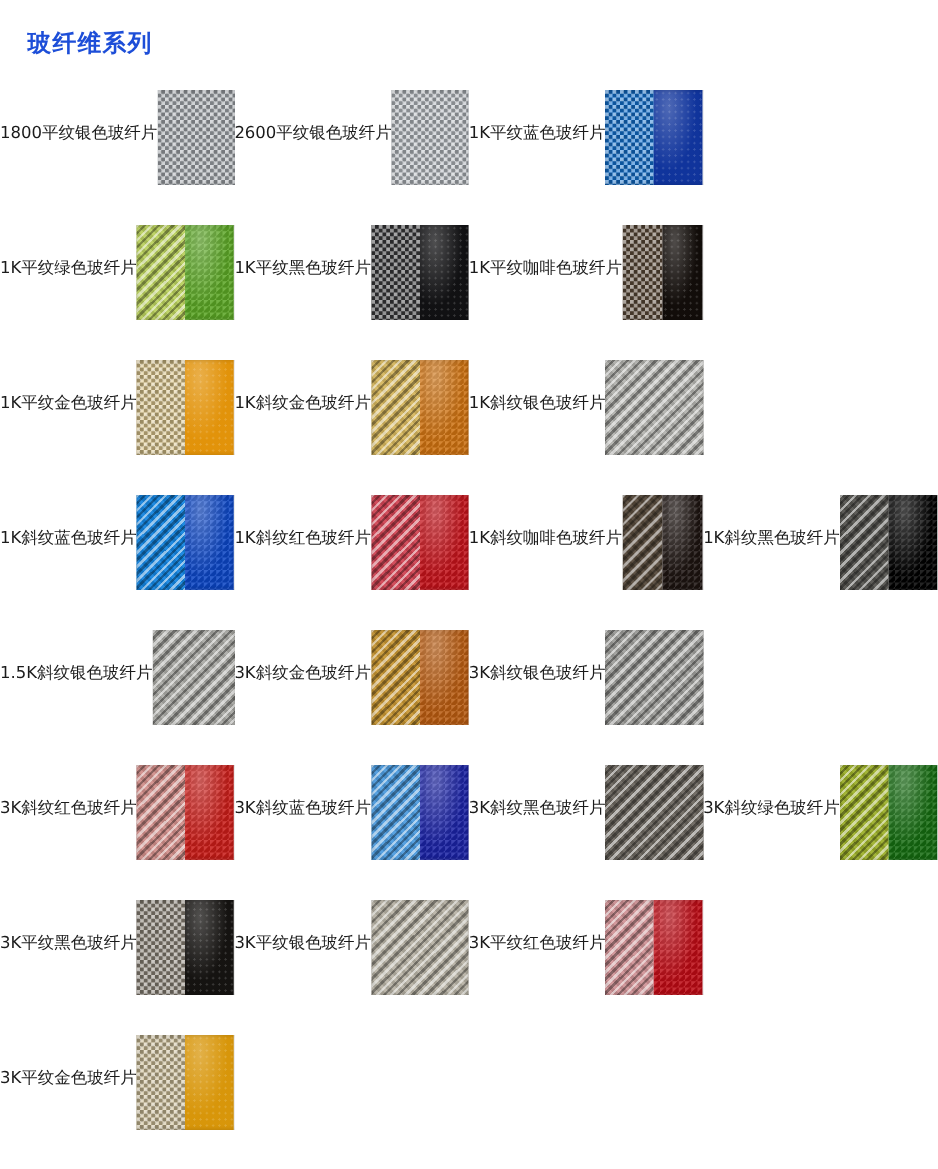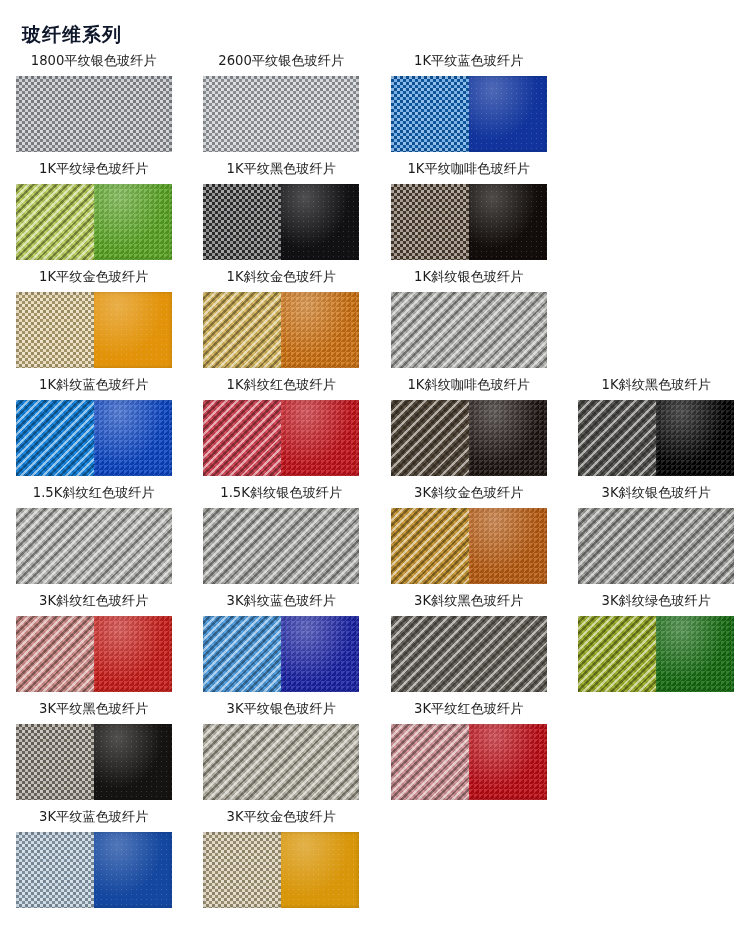--- a/index.html
+++ b/index.html
@@ -9,35 +9,35 @@
     background:#ffffff;
     font-family:"DejaVu Sans","Liberation Sans",sans-serif;
     overflow:hidden;
     color:#1a1a1a;
   }
   #page{position:relative;width:750px;height:935px;}
 
   #catalog-title{
     position:absolute;left:22px;top:22px;
     font-size:19px;font-weight:bold;letter-spacing:1px;
-    color:#0f172a;
+    color:#1d4ed8;
   }
 
   #grid{
     position:absolute;left:0;top:52px;width:750px;
   }
   .row{
     display:flex;
     width:750px;
     height:108px;
   }
   .cell{
     width:187.5px;
     display:flex;
-    flex-direction:column;
+    flex-direction:row;
     align-items:center;
   }
   .cell.empty{visibility:hidden;}
 
   .swatch-label{
     font-size:13.2px;
     line-height:16px;
     height:16px;
     color:#1b1b1b;
     white-space:nowrap;
@@ -252,28 +252,20 @@
               <div class="tex twill"></div>
             </div>
             <div class="half right" style="background: rgb(0, 0, 0);">
               <div class="tex gloss twillg"></div>
             </div>
           </div>
         </div>
       </div>
       <div class="row">
         <div class="cell">
-          <div class="swatch-label">1.5K斜纹红色玻纤片</div>
-          <div class="swatch full">
-            <div class="half left" style="background: rgb(182, 182, 178);">
-              <div class="tex twill"></div>
-            </div>
-          </div>
-        </div>
-        <div class="cell">
           <div class="swatch-label">1.5K斜纹银色玻纤片</div>
           <div class="swatch full">
             <div class="half left" style="background: rgb(170, 170, 166);">
               <div class="tex twill"></div>
             </div>
           </div>
         </div>
         <div class="cell">
           <div class="swatch-label">3K斜纹金色玻纤片</div>
           <div class="swatch">
@@ -363,31 +355,20 @@
             <div class="half left" style="background: rgb(207, 147, 150);">
               <div class="tex twill"></div>
             </div>
             <div class="half right" style="background: rgb(189, 10, 20);">
               <div class="tex gloss twillg"></div>
             </div>
           </div>
         </div>
       </div>
       <div class="row">
-        <div class="cell">
-          <div class="swatch-label">3K平纹蓝色玻纤片</div>
-          <div class="swatch">
-            <div class="half left" style="background: rgb(169, 191, 210);">
-              <div class="tex plain"></div>
-            </div>
-            <div class="half right" style="background: rgb(20, 71, 159);">
-              <div class="tex gloss"></div>
-            </div>
-          </div>
-        </div>
         <div class="cell">
           <div class="swatch-label">3K平纹金色玻纤片</div>
           <div class="swatch">
             <div class="half left" style="background: rgb(204, 189, 150);">
               <div class="tex plain"></div>
             </div>
             <div class="half right" style="background: rgb(216, 150, 10);">
               <div class="tex gloss"></div>
             </div>
           </div>

